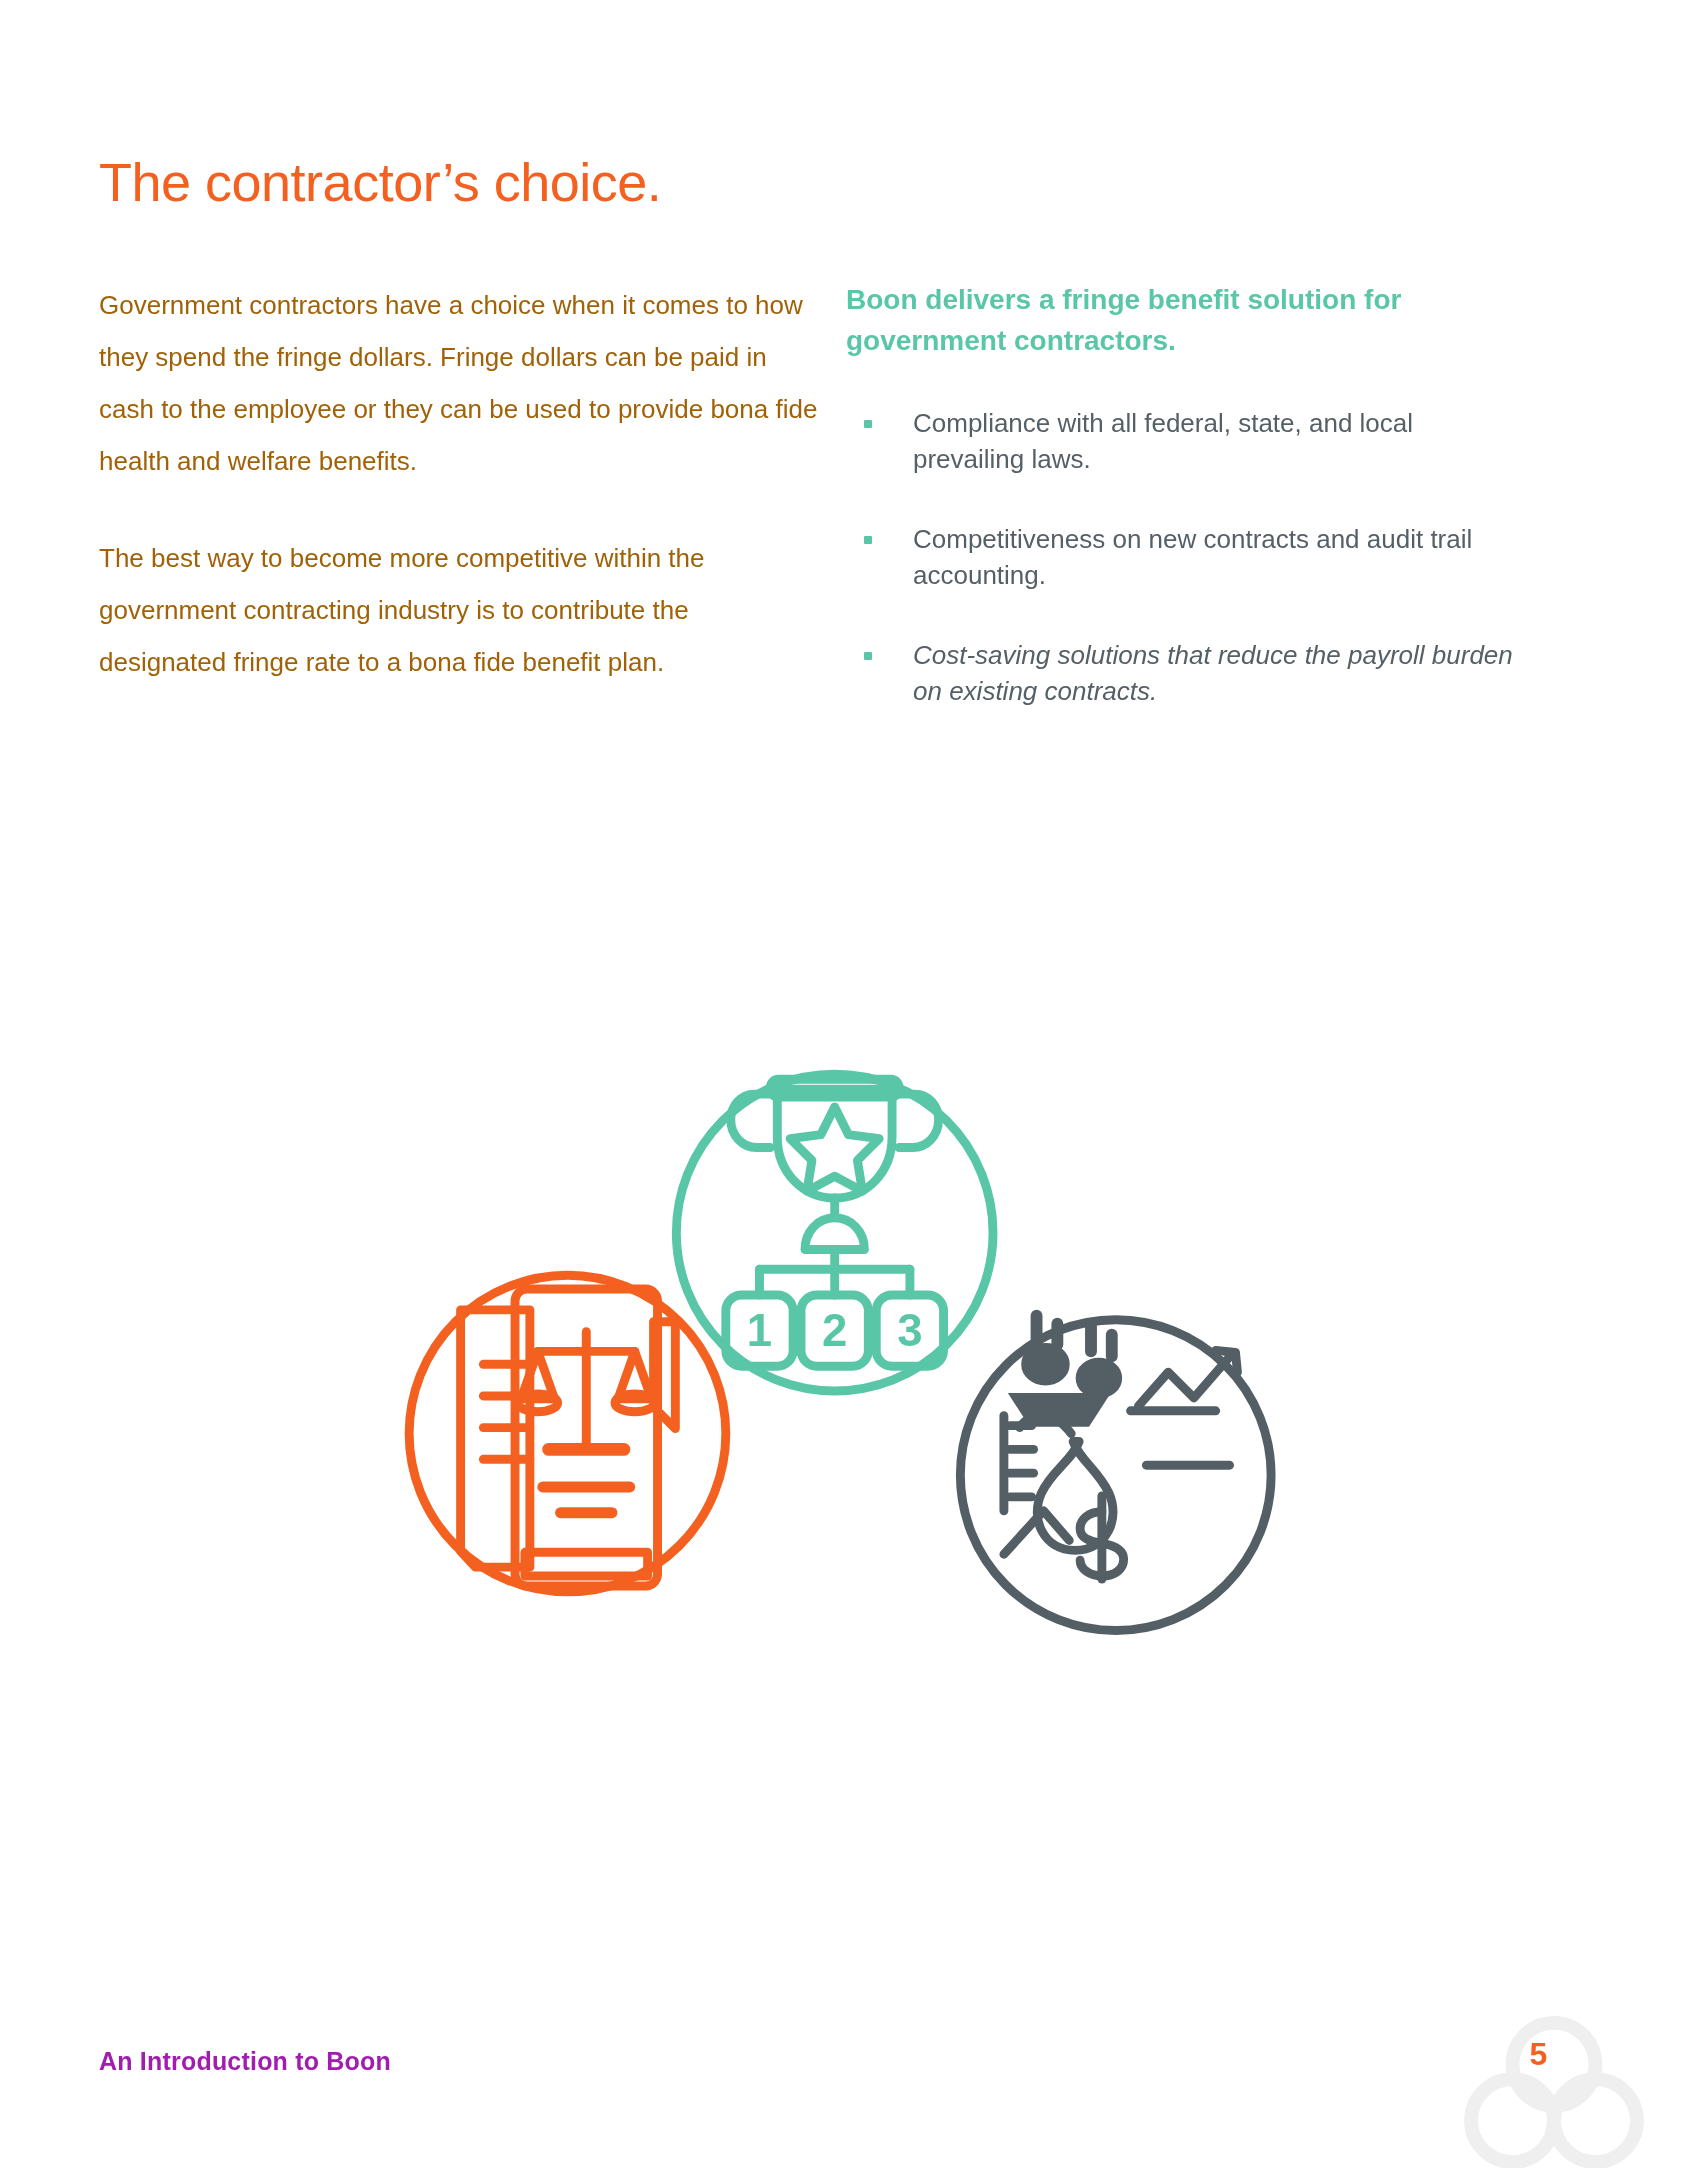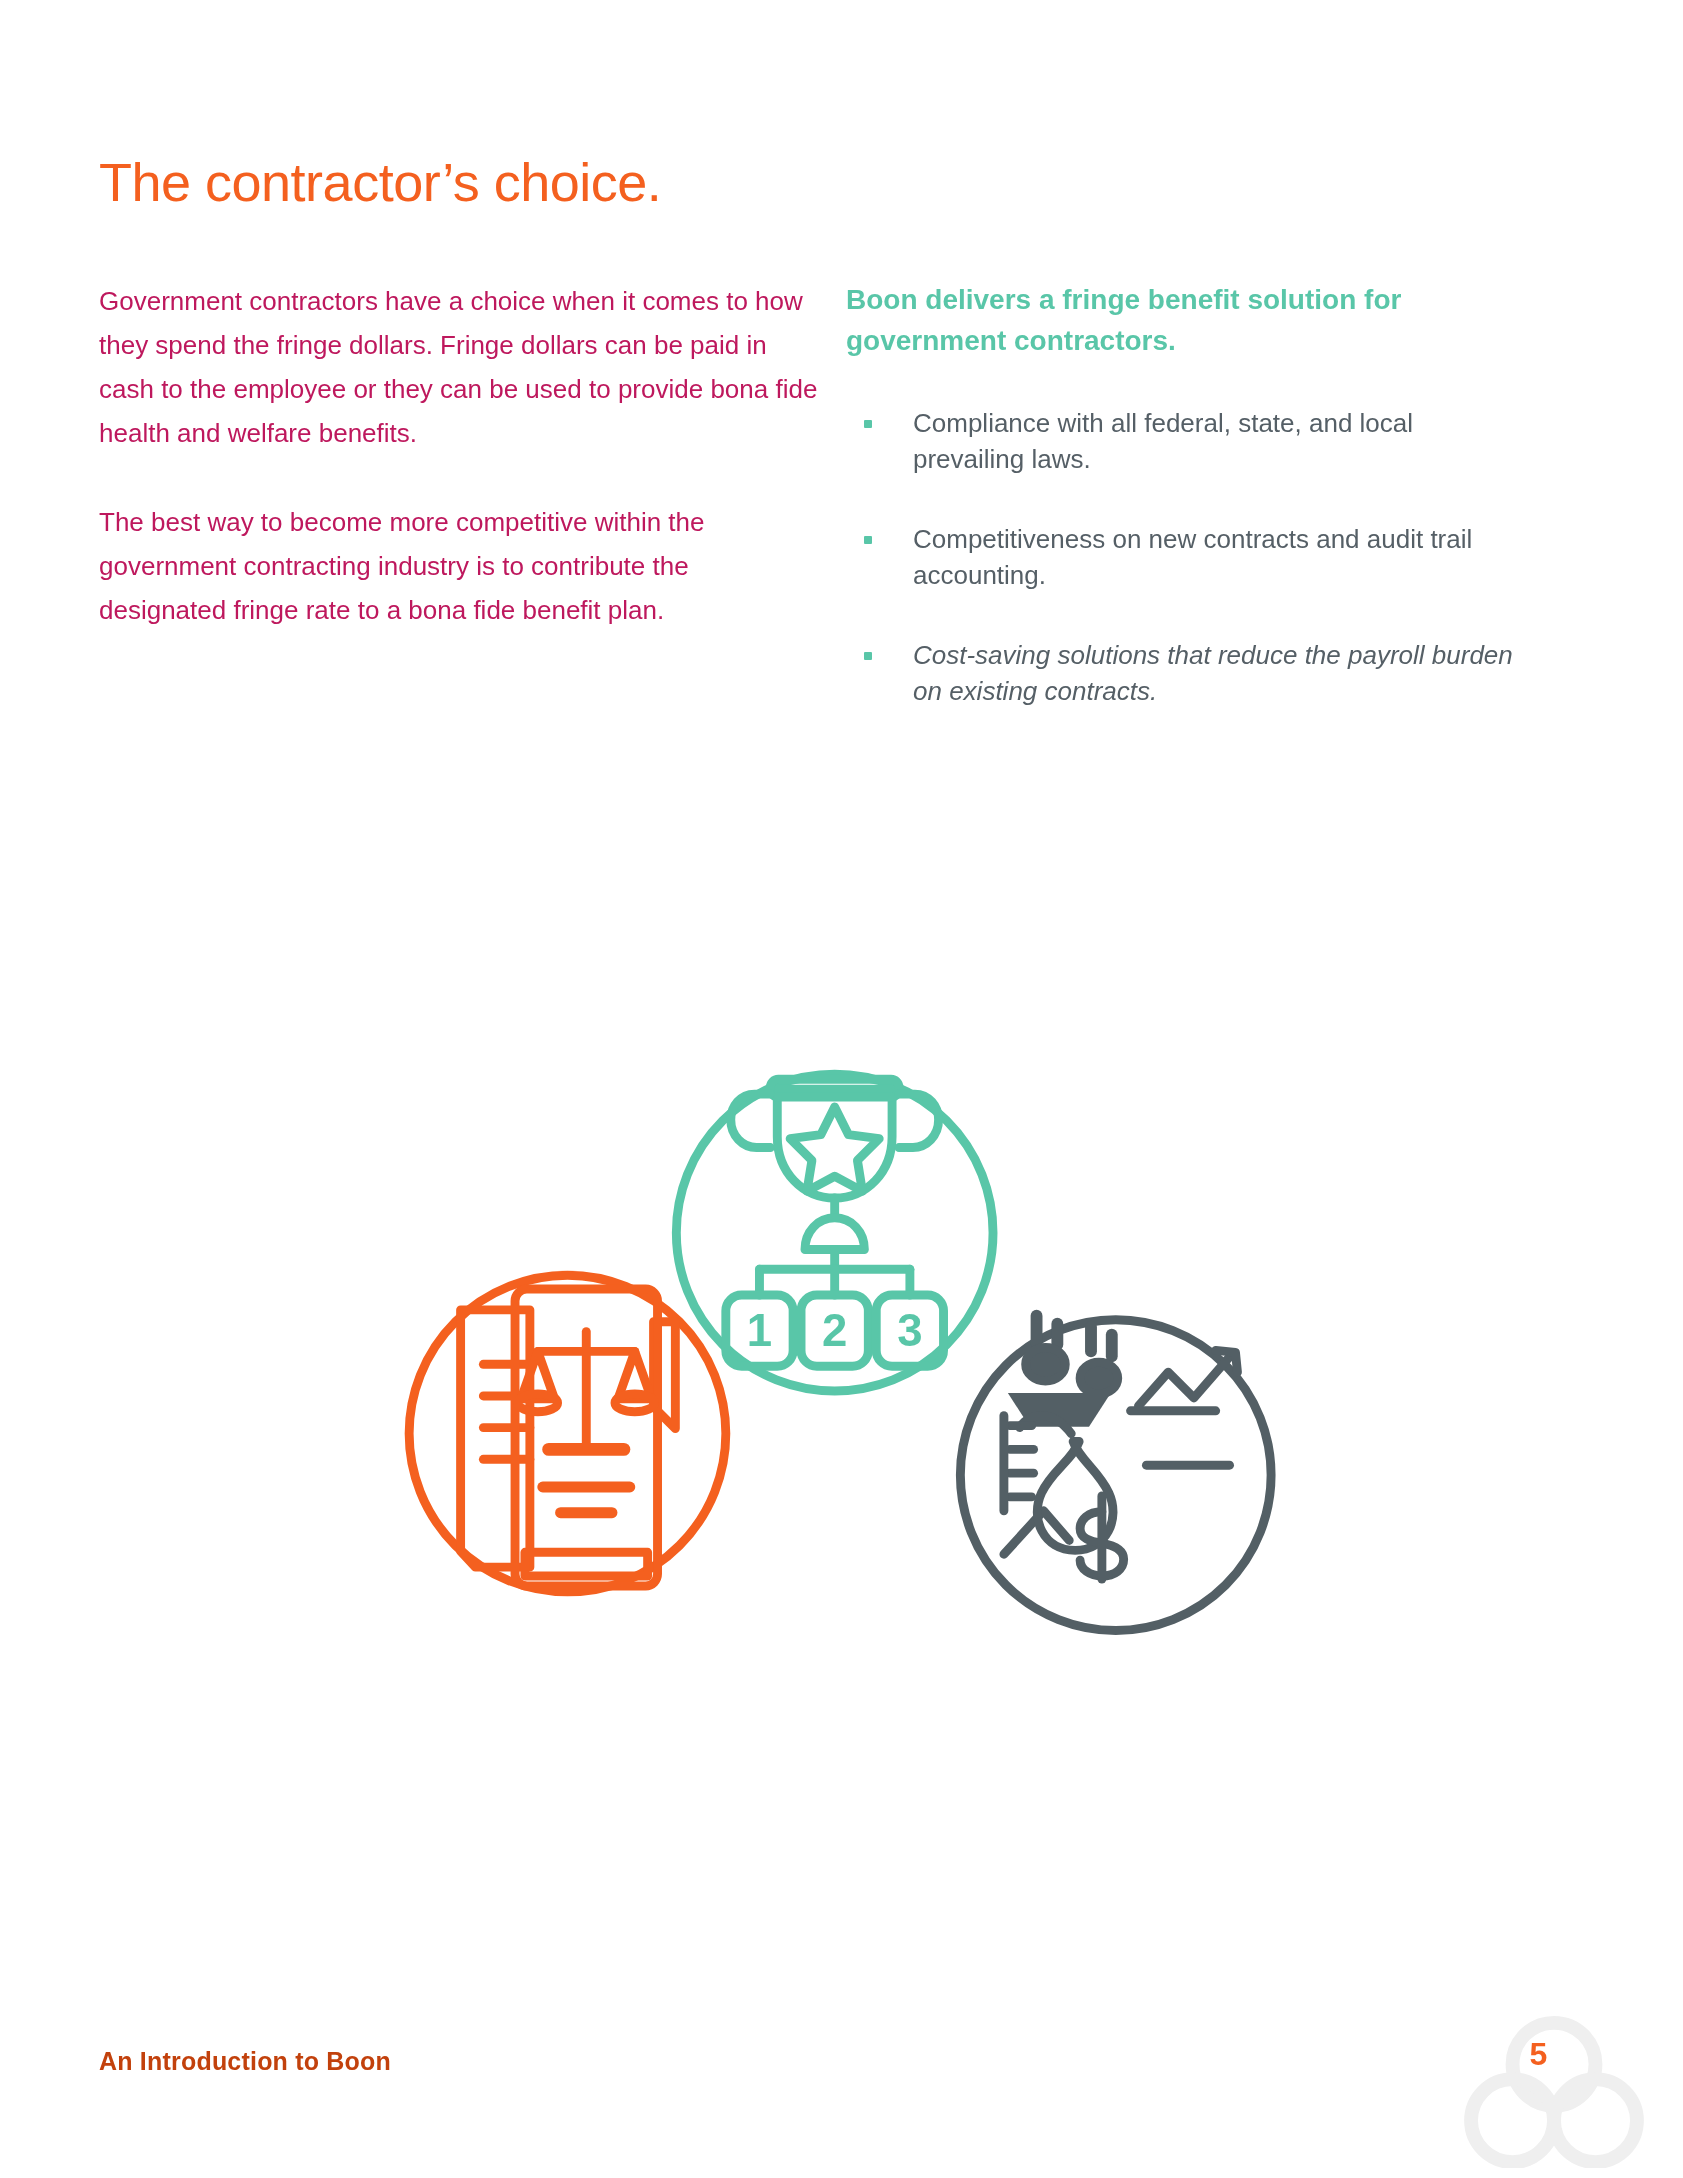--- a/index.html
+++ b/index.html
@@ -32,22 +32,22 @@
     width:723px;
   }
   .col-right {
     position:absolute;
     left:846px; top:279px;
     width:673px;
   }
 
   .body-para {
     font-size:26px;
-    line-height:44px;
-    color:#be185d;
+    line-height:52px;
+    color:#a16207;
     margin-bottom:45px;
     font-weight:400;
   }
   .body-para:last-child { margin-bottom:0; }
 
   .teal-head {
     font-size:28px;
     font-weight:700;
     color:#59c6a8;
     line-height:41px;
@@ -87,21 +87,21 @@
     width:1049px; height:822px;
   }
   .graphic svg { display:block; width:1049px; height:822px; }
 
   
   .footer-label {
     position:absolute;
     left:99px; top:2047px;
     font-size:25px;
     font-weight:700;
-    color:#c2410c;
+    color:#a21caf;
     letter-spacing:0.2px;
   }
   .footer-logo {
     position:absolute;
     left:1455px; top:2010px;
     width:198px; height:158px;
   }
   .footer-logo svg { display:block; }
   .page-num {
     position:absolute;

